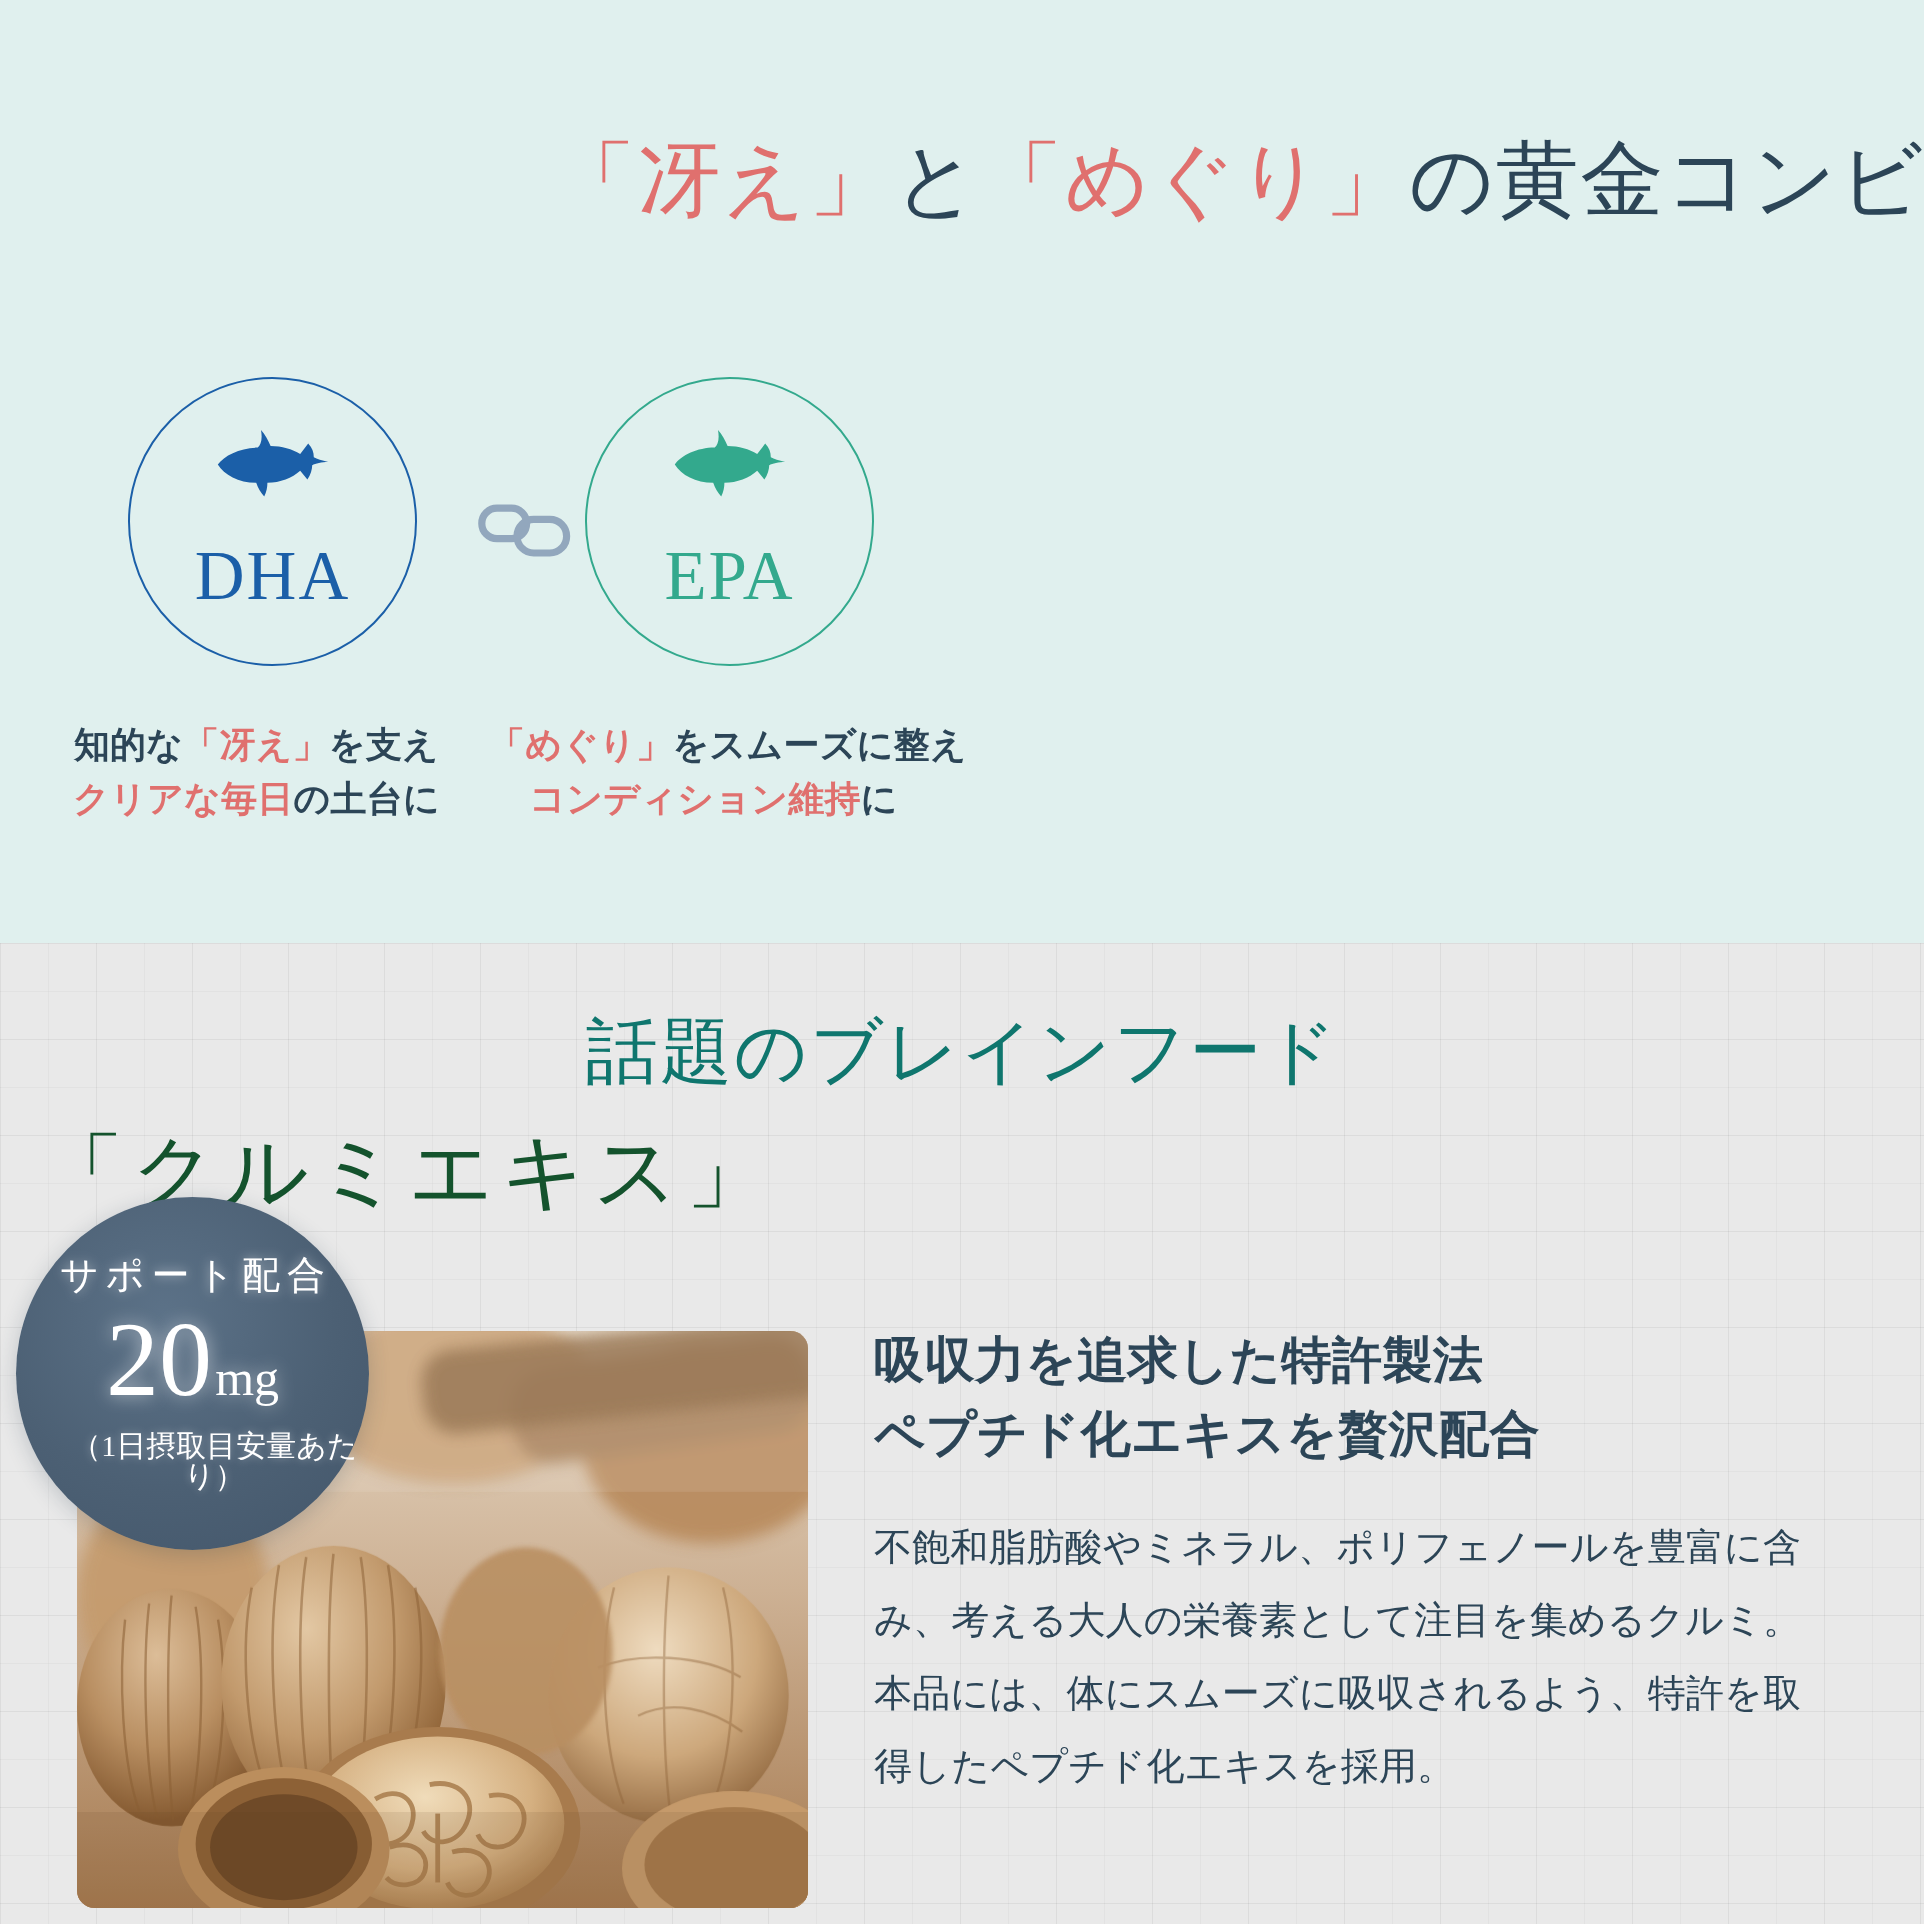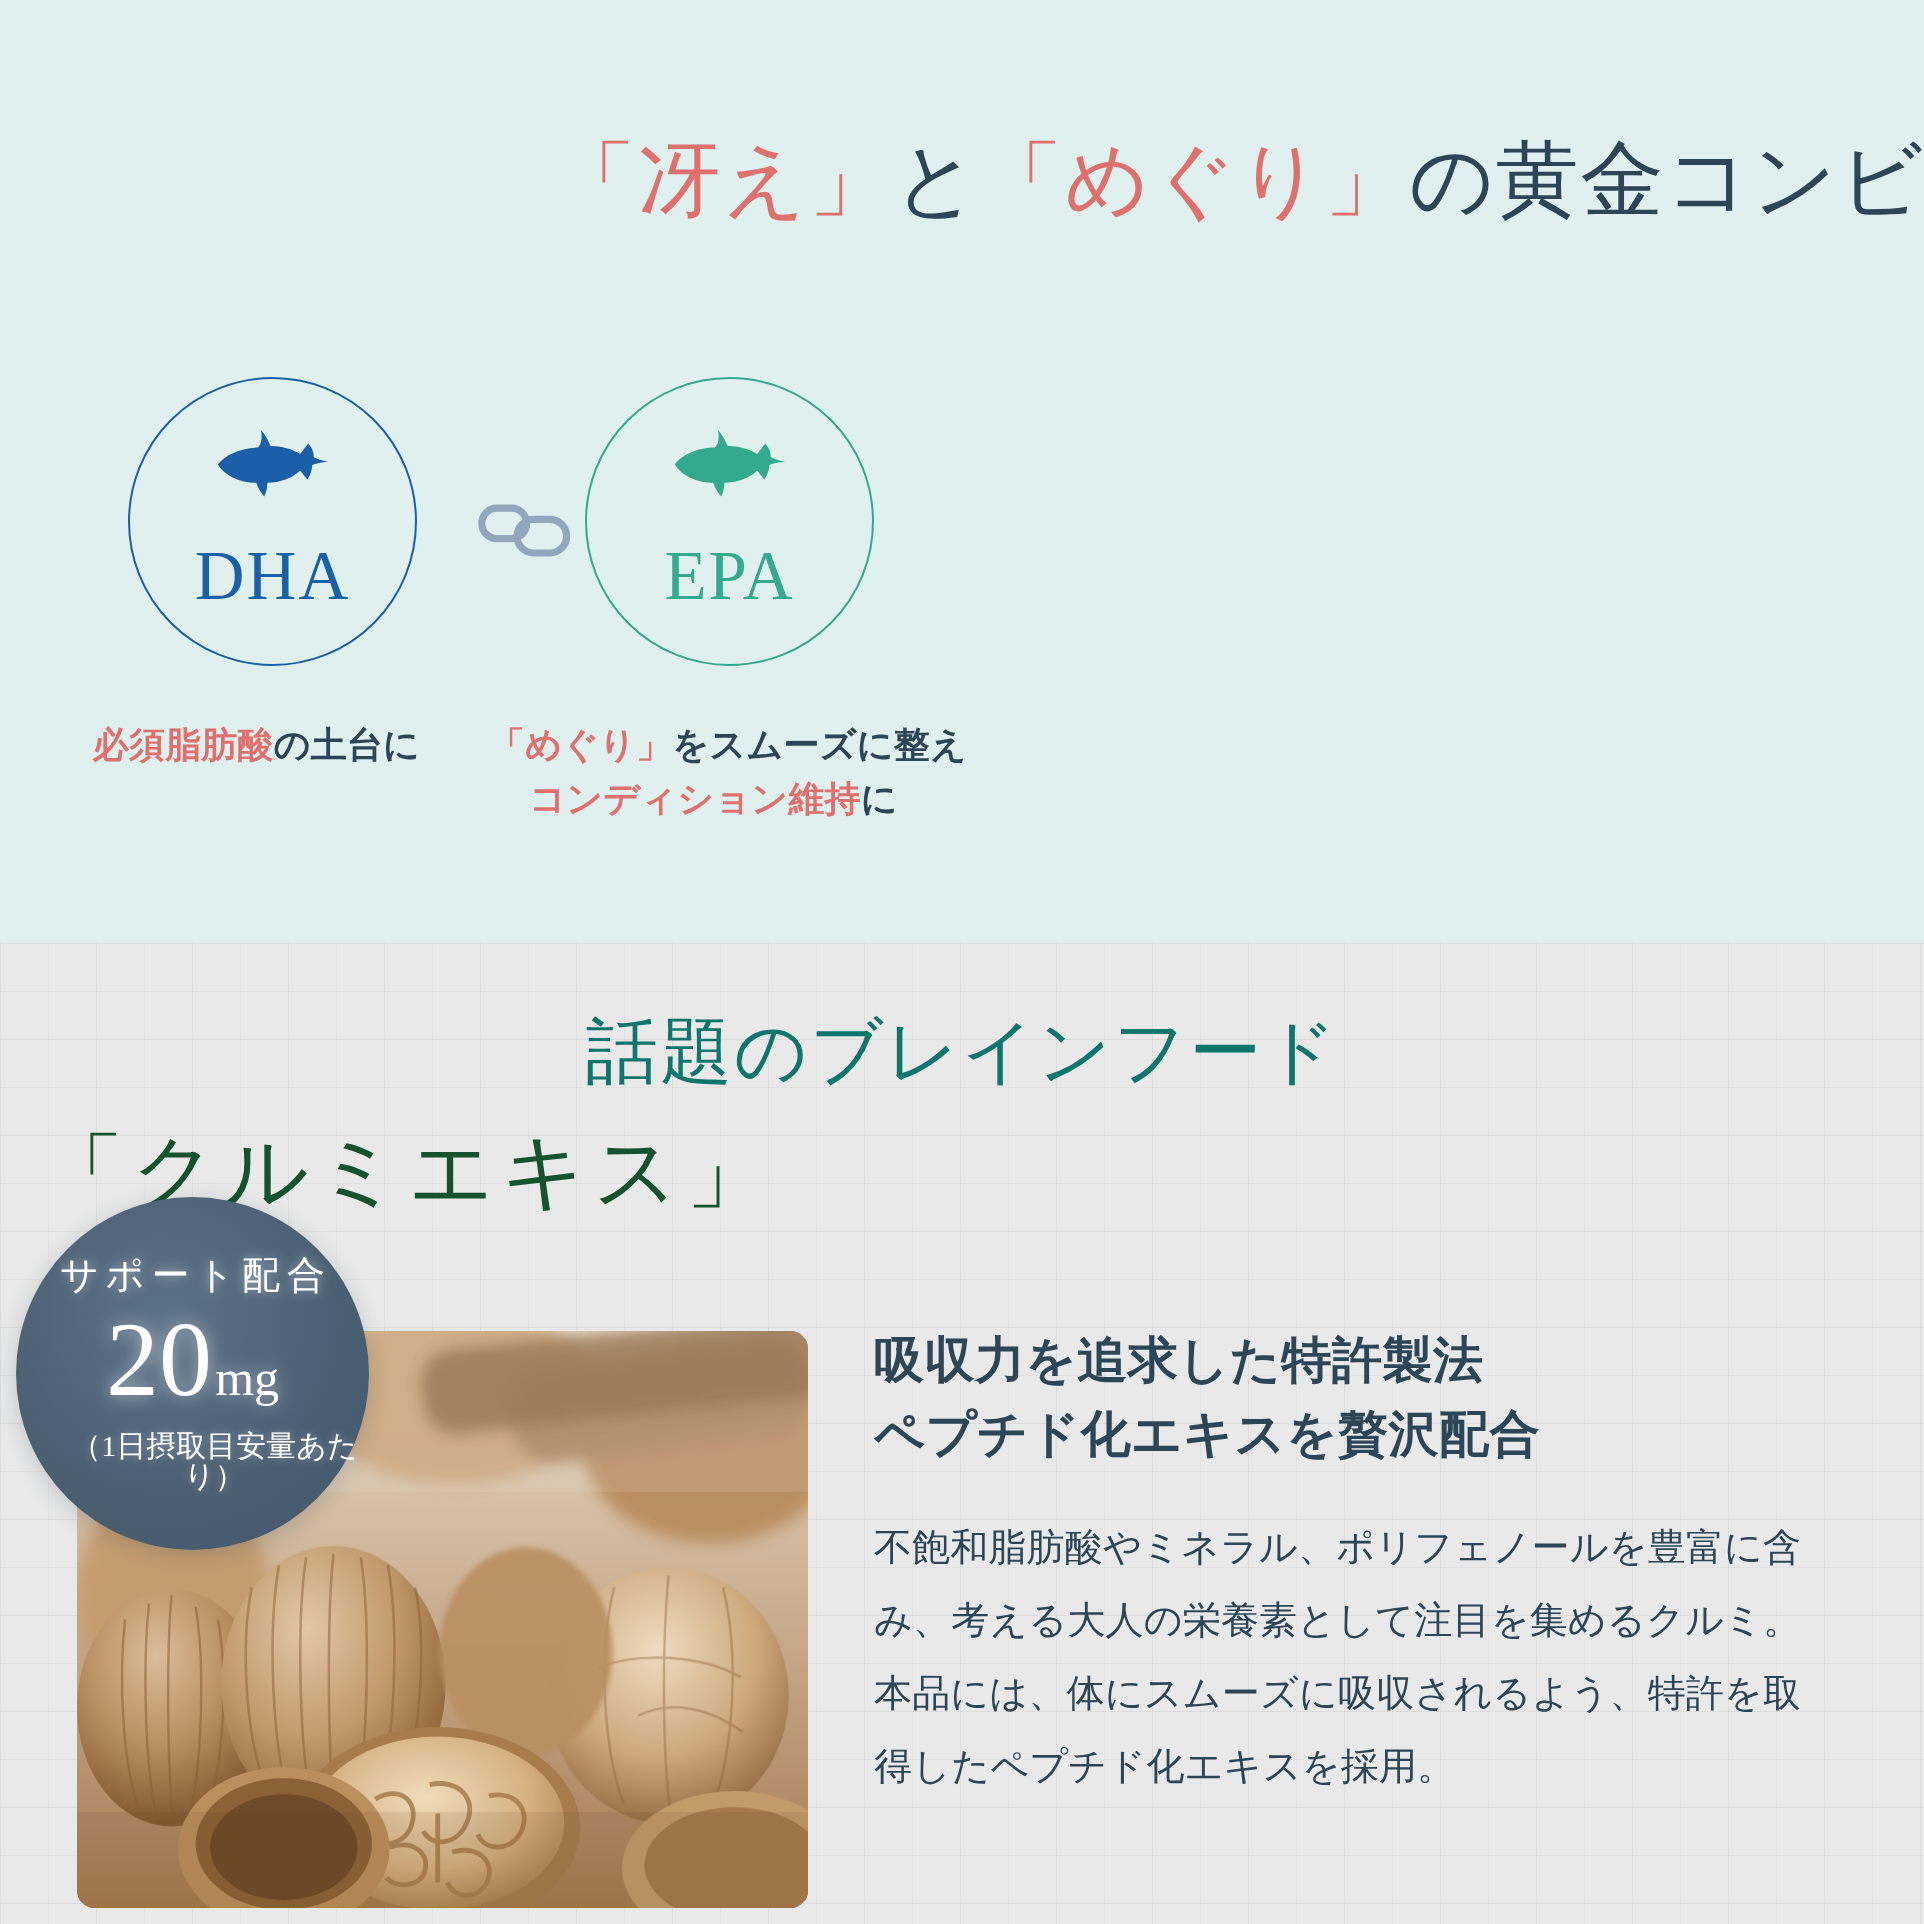--- a/index.html
+++ b/index.html
@@ -196,21 +196,22 @@
         <span class="fish">
           <svg width="120" height="74" viewBox="0 0 150 92">
             <path fill="#33a98d" d="M60 6 C62 18 60 24 56 28 C34 28 14 38 6 49 C14 62 32 72 54 72 C56 78 60 85 64 89 C67 84 68 77 68 72 C84 72 99 66 109 57 L118 68 C122 62 124 55 124 50 C128 48 136 46 144 46 C136 44 130 42 126 40 C126 34 124 28 119 23 L109 36 C99 30 86 26 72 26 C69 19 65 11 60 6 Z"></path>
           </svg>
         </span>
         <span class="lbl">EPA</span>
       </div>
     </div>
 
     <div class="cap l">
-      <div><span class="rd">必須脂肪酸</span><span>の土台に</span></div>
+      <div><span>知的な</span><span class="rd">「冴え」</span><span>を支え</span></div>
+      <div><span class="rd">クリアな毎日</span><span>の土台に</span></div>
     </div>
 
     <div class="cap r">
       <div><span class="rd">「めぐり」</span><span>をスムーズに整え</span></div>
       <div><span class="rd">コンディション維持</span><span>に</span></div>
     </div>
 
   </div>
 
   <div class="grid-bg"></div>

